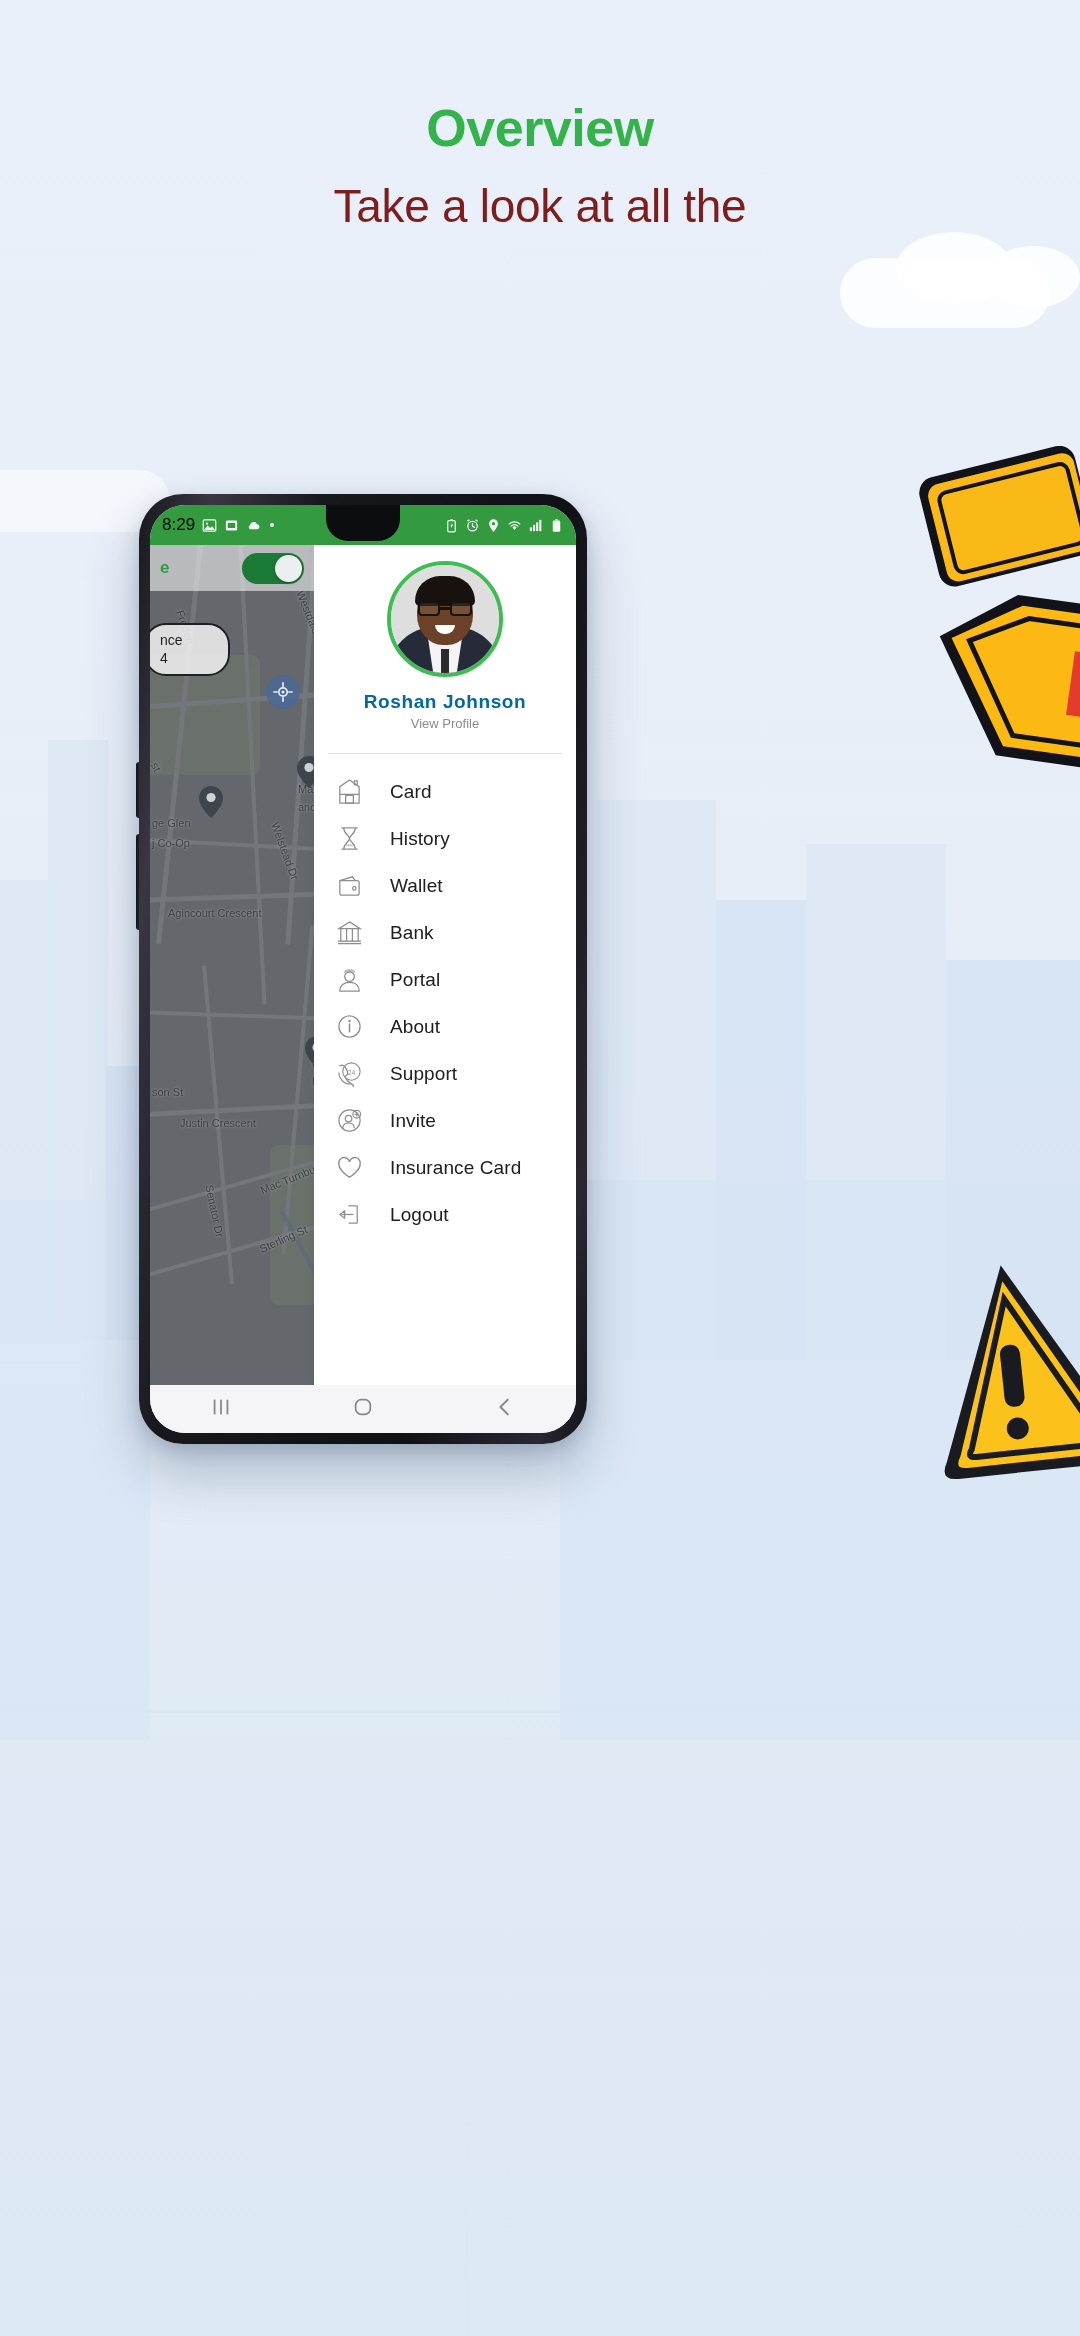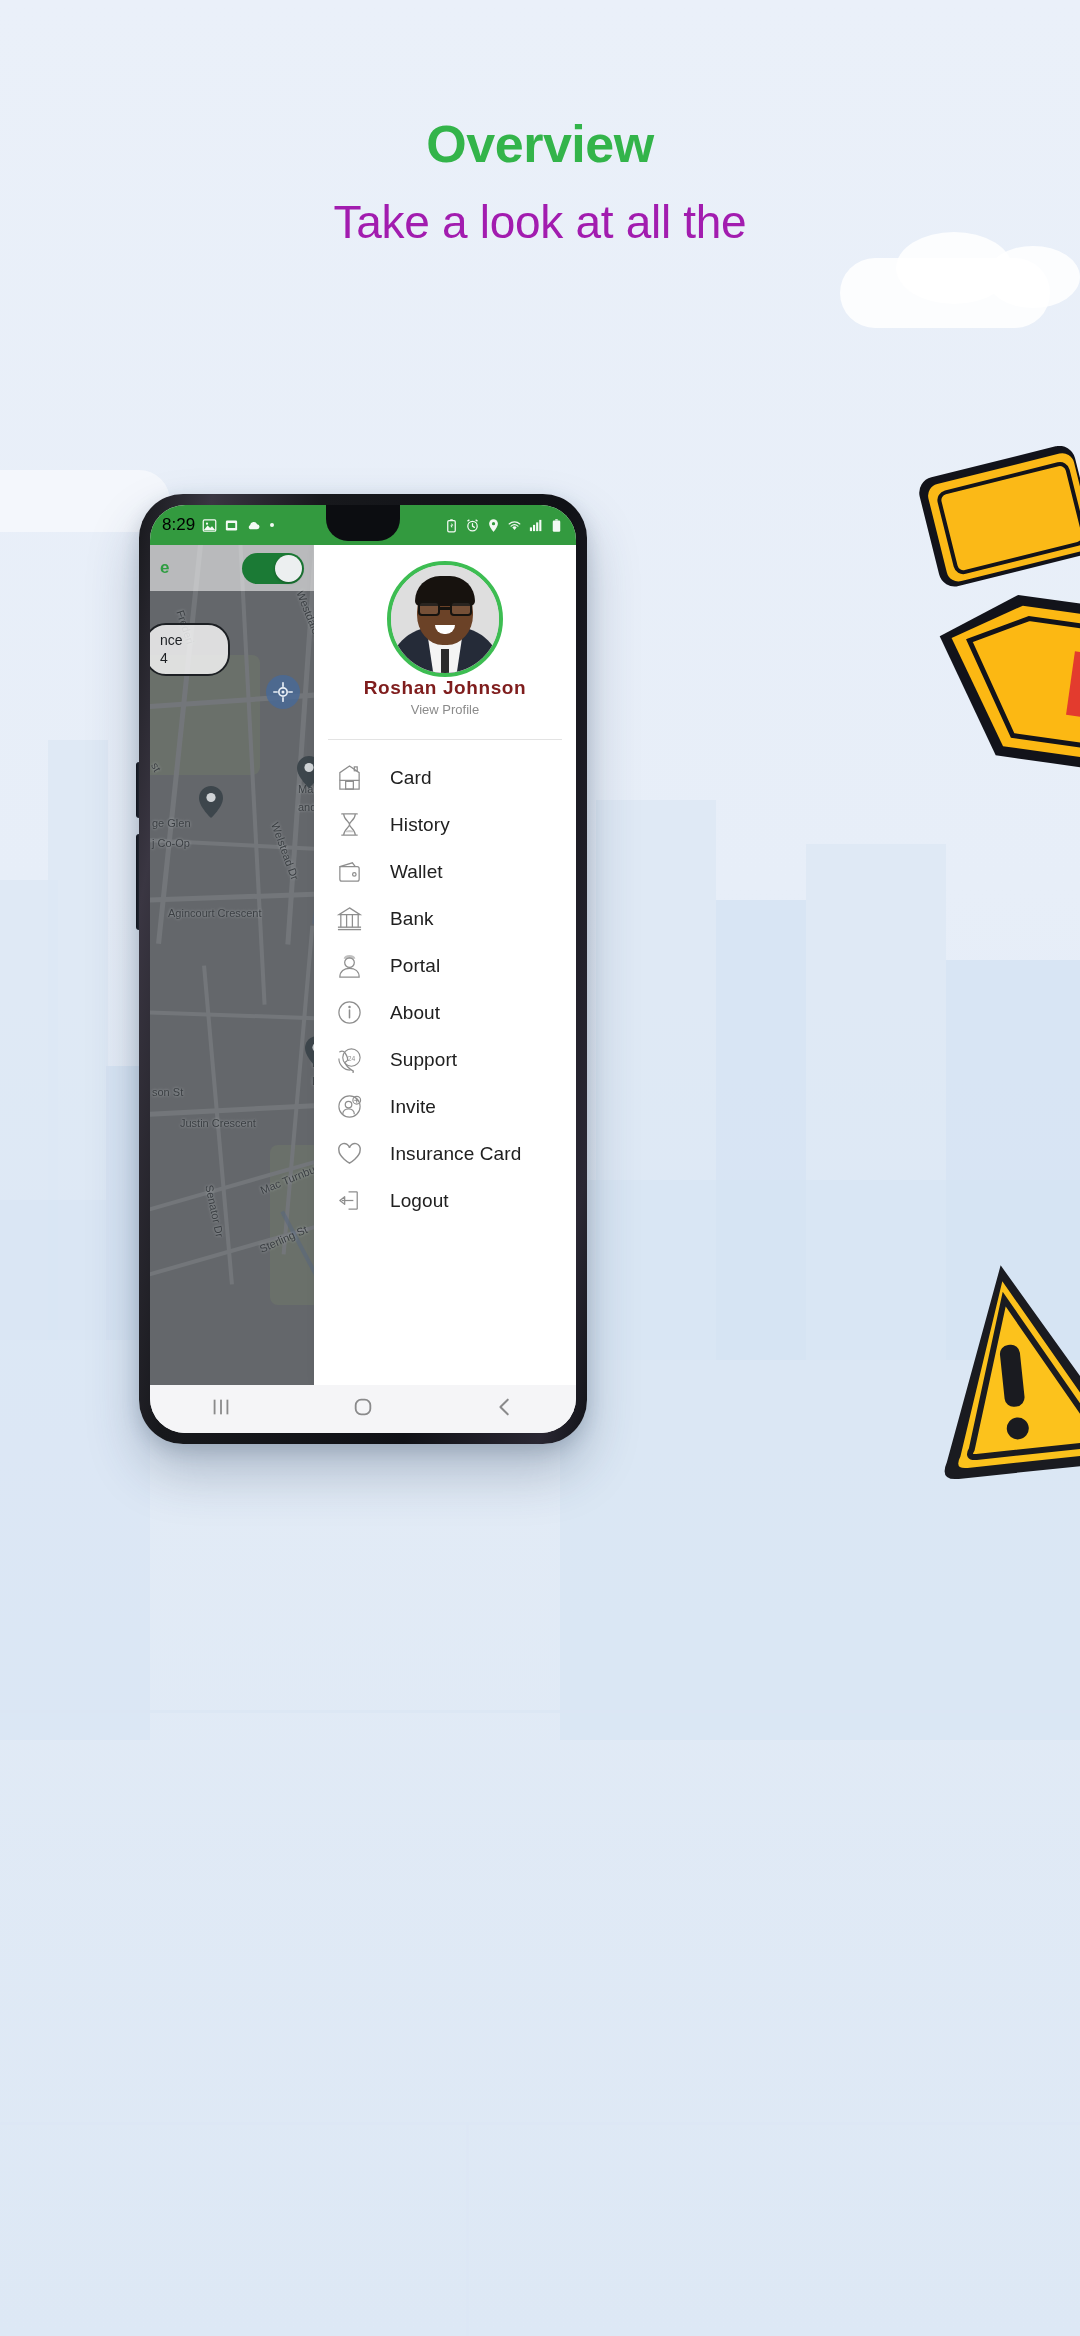--- a/index.html
+++ b/index.html
@@ -19,30 +19,30 @@
   .cloud {
     position:absolute; background:#fff; border-radius:50%;
     opacity:.85;
   }
   .city { position:absolute; background:#dde7f4; opacity:.85; }
   .city2 { position:absolute; background:#d6e3f3; opacity:.9; }
   .roadline { position:absolute; background:#dbe6f4; }
 
   
   #headings {
-    position:absolute; top:118px; left:0; width:1080px;
+    position:absolute; top:102px; left:0; width:1080px;
     text-align:center; z-index:5;
   }
   #title {
     font-size:52px; font-weight:bold; color:#33b44a;
     letter-spacing:-0.5px; line-height:1.0;
   }
   #subtitle {
     margin-top:22px;
-    font-size:46px; color:#a21caf; line-height:1.34;
+    font-size:46px; color:#7f1d1d; line-height:1.34;
     font-weight:400; letter-spacing:-0.3px;
   }
 
   
   .sign { position:absolute; z-index:4; }
 
   
   #phone {
     position:absolute; left:139px; top:494px;
     width:448px; height:950px;
@@ -128,21 +128,21 @@
   }
   .av-glass .lens {
     position:absolute; top:0; width:22px; height:15px;
     border:2.5px solid #16130f; border-radius:4px; background:rgba(255,255,255,.08);
   }
   .av-glass .lens.l { left:0; } .av-glass .lens.r { right:0; }
   .av-glass .bridge { position:absolute; top:6px; left:22px; width:10px; height:2.5px; background:#16130f; }
   .av-mouth { position:absolute; top:60px; left:50%; transform:translateX(-50%);
     width:20px; height:9px; background:#fff; border-radius:0 0 12px 12px; }
 
-  #uname { margin-top:0; font-size:19px; font-weight:bold; color:#7f1d1d; letter-spacing:.6px; }
+  #uname { margin-top:14px; font-size:19px; font-weight:bold; color:#0369a1; letter-spacing:.6px; }
   #vprofile { margin-top:3px; font-size:13px; color:#8b8b8b; }
   #drawer-div { height:1px; background:#e3e3e3; margin:10px 14px 0; }
 
   #menu { padding:14px 0 0; }
   .mi {
     display:flex; align-items:center; height:47px; padding-left:12px; cursor:pointer;
   }
   .mi-ico { width:46px; flex:0 0 46px; display:flex; align-items:center; justify-content:center; }
   .mi-ico svg { display:block; }
   .mi-lbl { font-size:19px; color:#202020; margin-left:18px; letter-spacing:.1px; }

